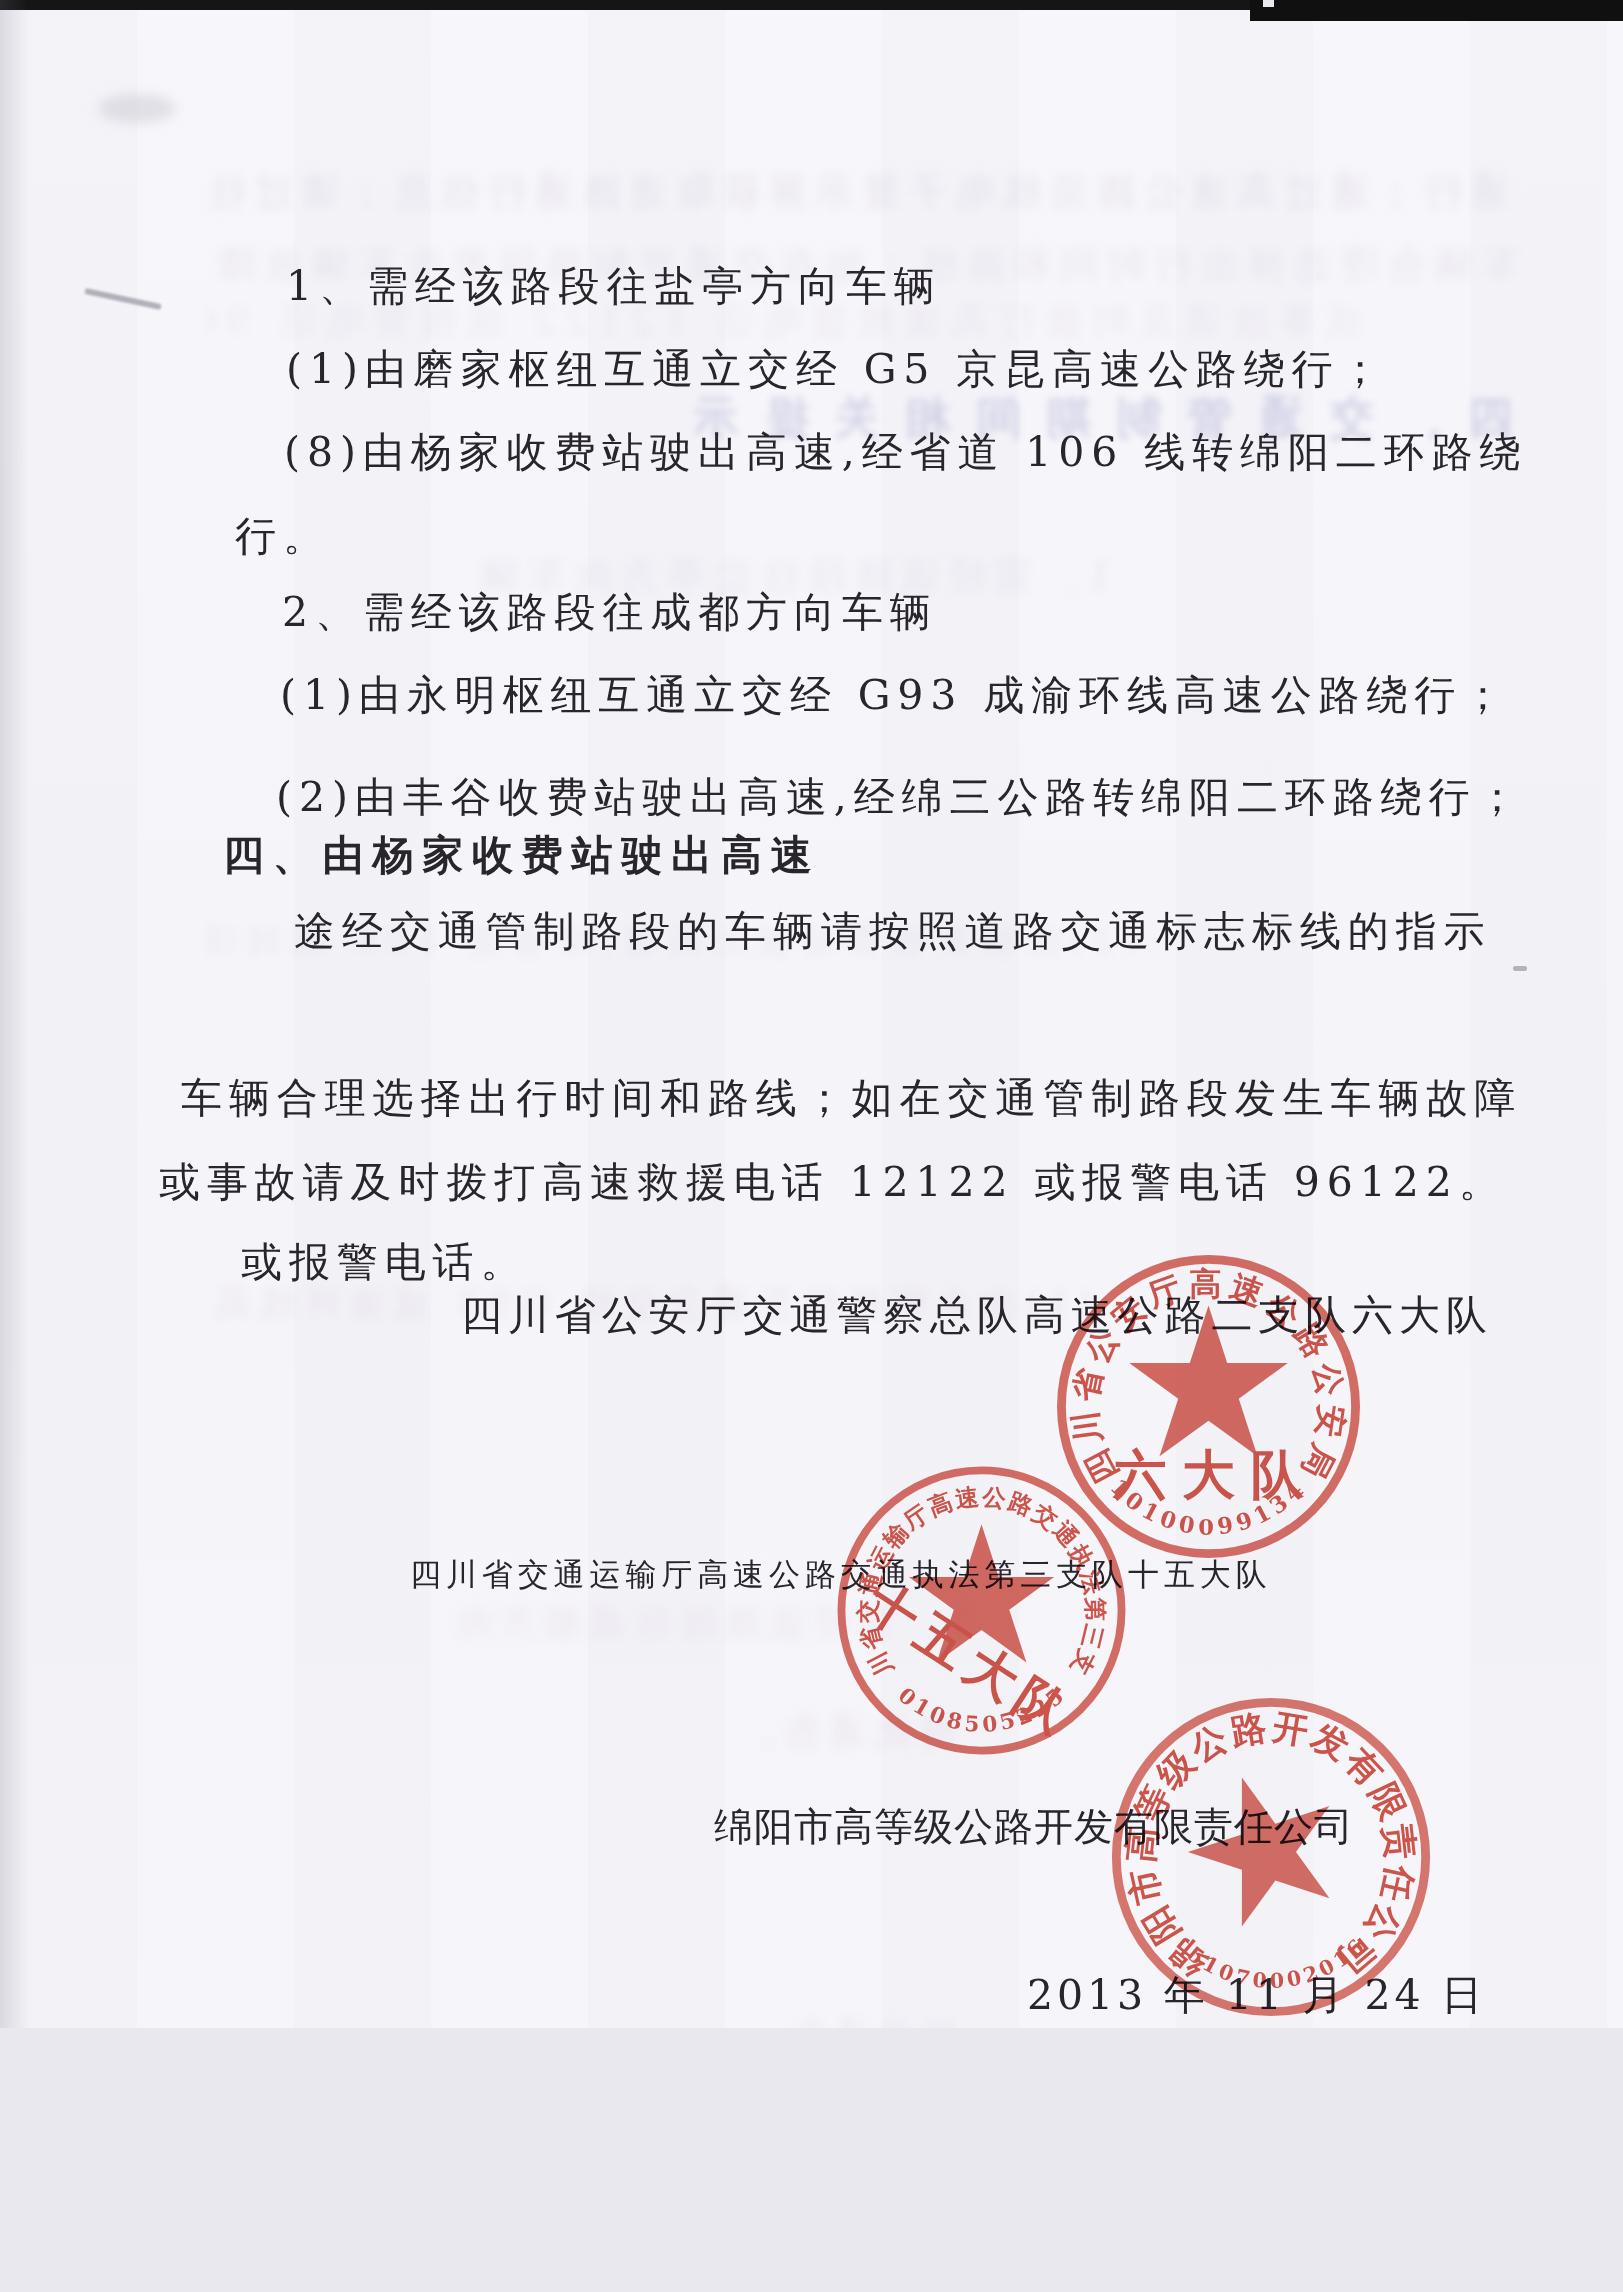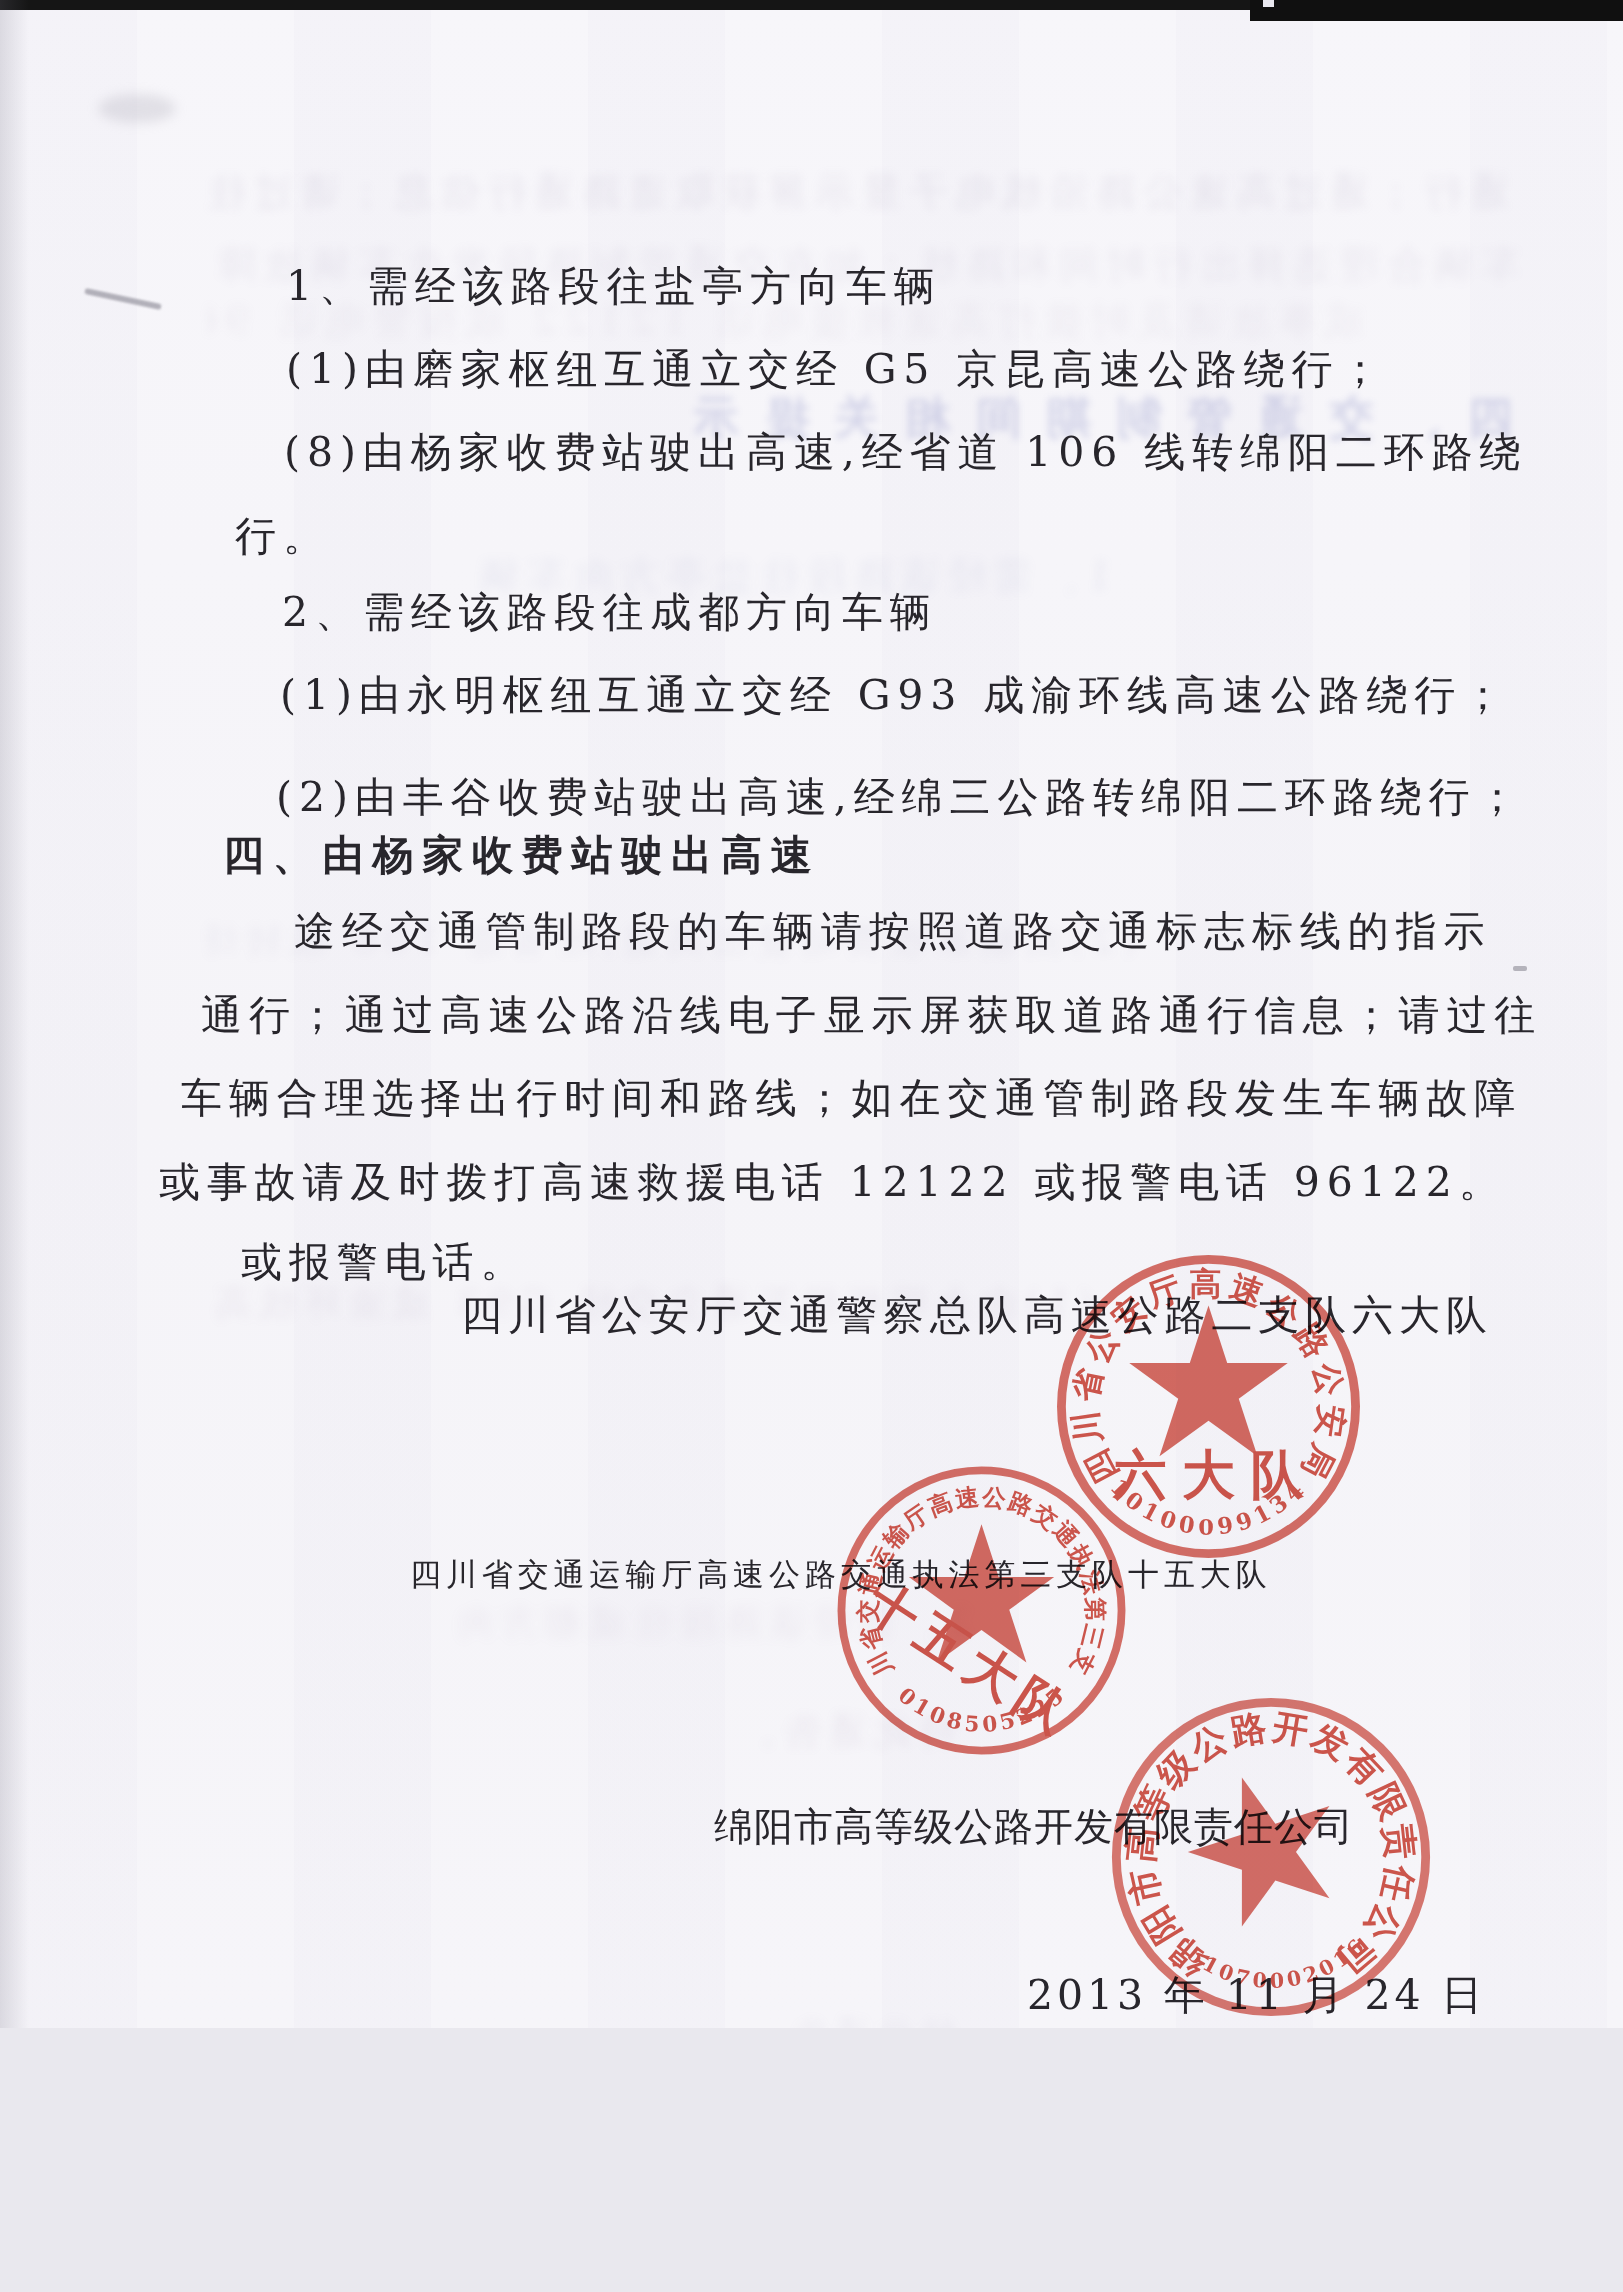--- a/index.html
+++ b/index.html
@@ -69,21 +69,20 @@
 
   <div class="line" style="left:286px;top:259px;">1、需经该路段往盐亭方向车辆</div>
   <div class="line" style="left:286px;top:342px;">(1)由磨家枢纽互通立交经 G5 京昆高速公路绕行；</div>
   <div class="line" style="left:284px;top:425px;">(8)由杨家收费站驶出高速,经省道 106 线转绵阳二环路绕</div>
   <div class="line" style="left:235px;top:509px;">行。</div>
   <div class="line" style="left:282px;top:585px;">2、需经该路段往成都方向车辆</div>
   <div class="line" style="left:280px;top:668px;">(1)由永明枢纽互通立交经 G93 成渝环线高速公路绕行；</div>
   <div class="line" style="left:276px;top:750px;margin-top:20px;">(2)由丰谷收费站驶出高速,经绵三公路转绵阳二环路绕行；</div>
   <div class="line heading" style="left:223px;top:828px;">四、由杨家收费站驶出高速</div>
   <div class="line" style="left:294px;top:904px;">途经交通管制路段的车辆请按照道路交通标志标线的指示</div>
-  <div class="line" style="left:201px;top:988px;">通行；通过高速公路沿线电子显示屏获取道路通行信息；请过往</div>
   <div class="line" style="left:181px;top:1071px;">车辆合理选择出行时间和路线；如在交通管制路段发生车辆故障</div>
   <div class="line" style="left:159px;top:1155px;">或事故请及时拨打高速救援电话 12122 或报警电话 96122。</div>
   <div class="line" style="left:241px;top:1235px;">或报警电话。</div>
 
   <div class="line sig" style="left:461px;top:1288px;letter-spacing:5.9px;">四川省公安厅交通警察总队高速公路二支队六大队</div>
   <div class="line sig" style="left:410px;top:1554px;font-size:31px;letter-spacing:4.9px;">四川省交通运输厅高速公路交通执法第三支队十五大队</div>
   <div class="line sig" style="left:714px;top:1800px;font-size:39px;letter-spacing:1px;">绵阳市高等级公路开发有限责任公司</div>
   <div class="line" style="left:1027px;top:1968px;letter-spacing:3.9px;">2013 年 11 月 24 日</div>
 
   <svg class="stamp" style="left:1032px;top:1230px;" width="353" height="353" viewBox="0 0 360 360">

